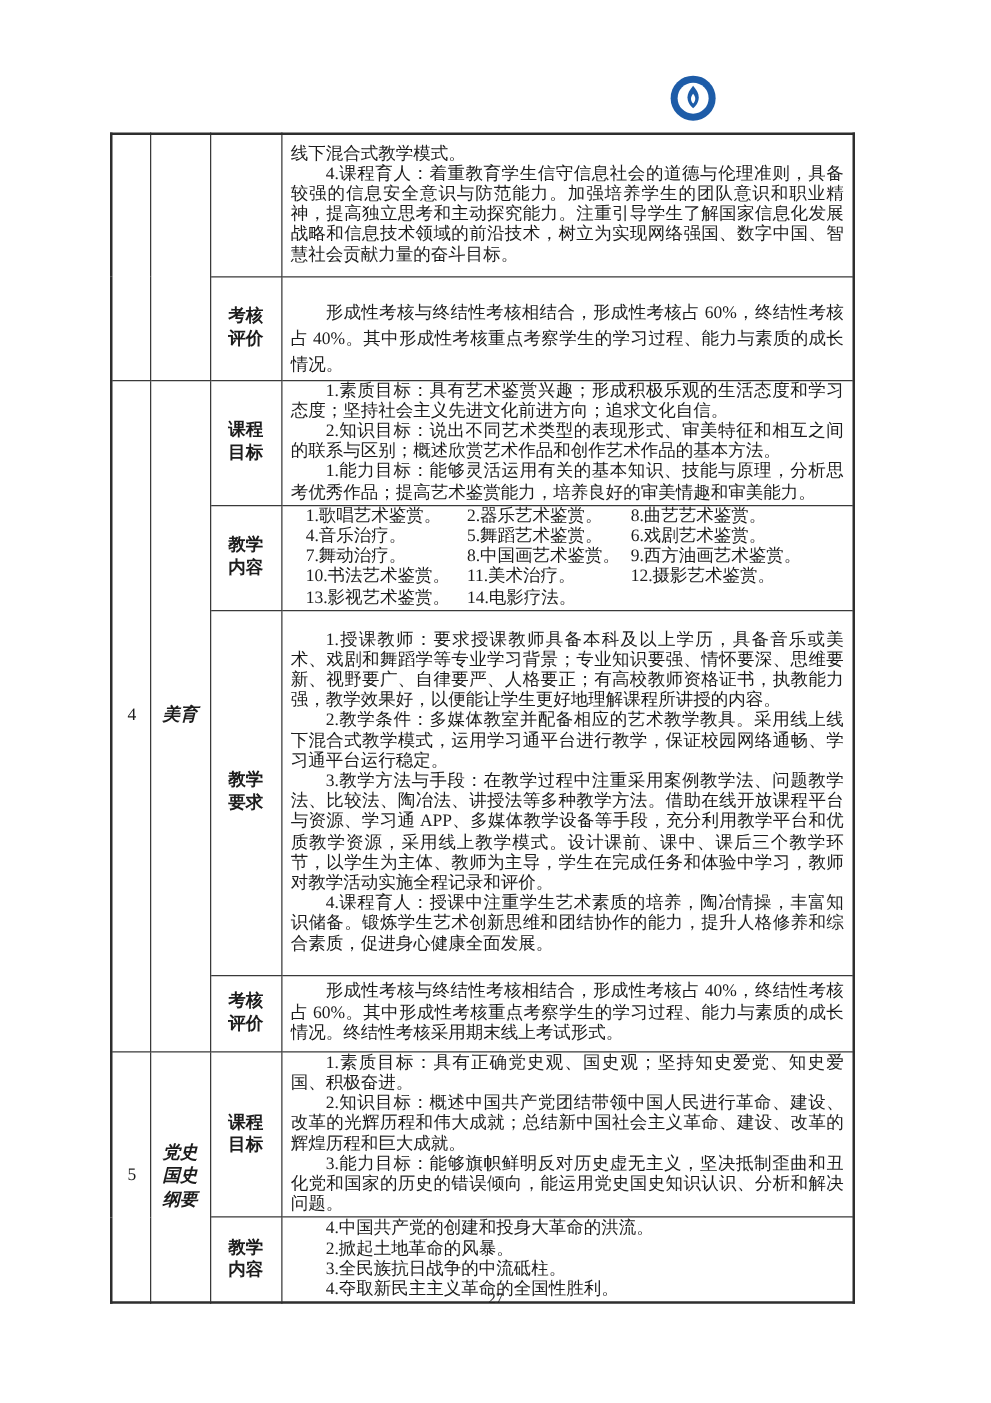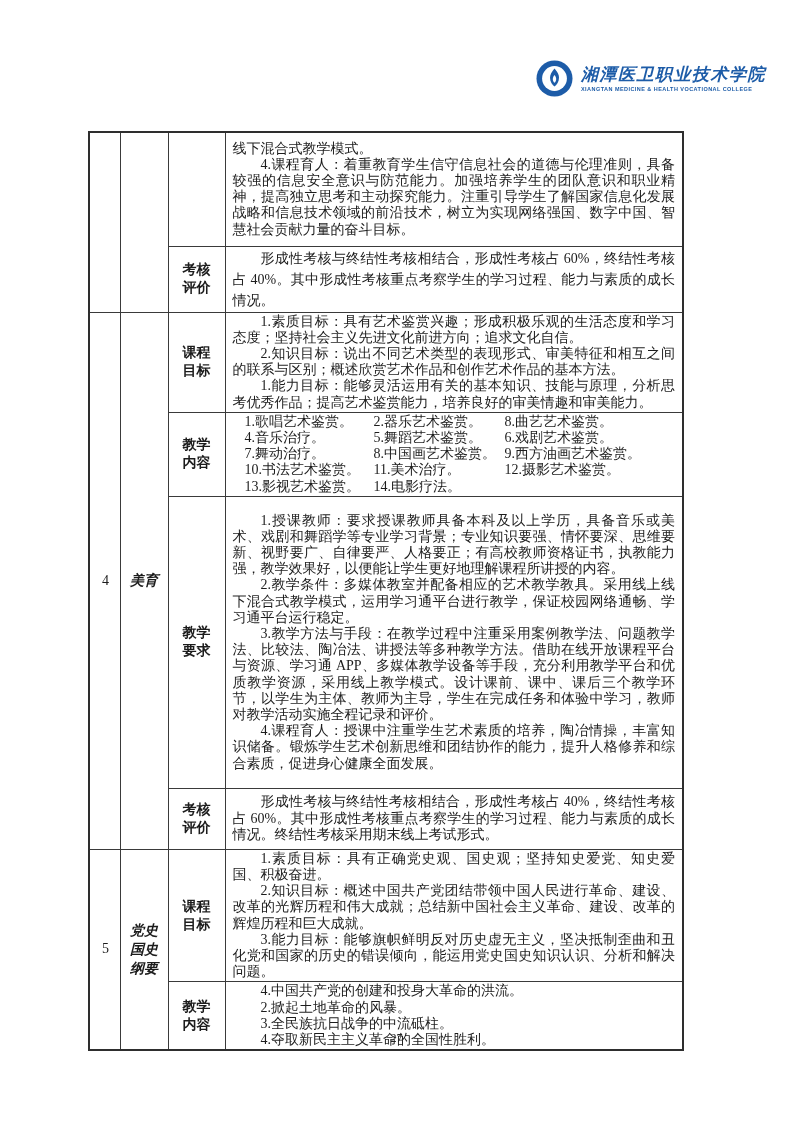--- a/index.html
+++ b/index.html
@@ -20,35 +20,35 @@
     font-size:17px; letter-spacing:1.5px; line-height:20px; white-space:nowrap;
   }
   .logo-en {
     color:var(--brand); font-weight:bold;
     font-family:"Liberation Sans","DejaVu Sans",sans-serif;
     font-size:5.5px; letter-spacing:0.45px; line-height:8px; white-space:nowrap;
   }
 
   
   table.course {
-    position:absolute; left:88px; top:131px;
+    position:absolute; left:88px; top:106px;
     width:594px; border-collapse:collapse; table-layout:fixed;
     border:2px solid #2e2e2e;
   }
   td { border:1px solid var(--line); vertical-align:middle; padding:12px; }
   td.c-num  { text-align:center; font-size:14px; }
   td.c-subj { text-align:center; font-size:14px; font-weight:bold; white-space:pre-line; line-height:19px; padding:0 4px;font-style:italic; }
   td.c-label{ text-align:center; font-size:14px; font-weight:bold; white-space:pre-line; line-height:18px; }
   td.c-content { padding:1px 7px; text-align:justify; }
   .c-content p {
     margin:0; font-size:14px; line-height:16.2px; text-indent:2em;
     word-break:break-all;
   }
   .c-content p.noindent { text-indent:0; }
-  .c-content p.loose { line-height:21px; }
+  .c-content p.loose { line-height:21px;margin-top:17px; }
   .grid3 { display:grid; grid-template-columns:129px 131px auto; padding-left:12px; }
   .grid3 span { font-size:14px; line-height:16.2px; white-space:nowrap; }
   .linelist p { text-indent:2em; }
 
   
   .page-number {
     position:absolute; top:1031px; left:0; width:100%;
     text-align:center; font-size:12px; color:#222;
   }
 </style>
@@ -57,24 +57,20 @@
 
 <div class="page">
 
   <div class="logo">
     <svg width="37" height="37" viewBox="0 0 37 37">
       <circle cx="18.5" cy="18.5" r="18" fill="#1d5ca8"></circle>
       <circle cx="18.5" cy="18.5" r="12.4" fill="#ffffff"></circle>
       <path d="M18.5 8.5 C21.5 12 23 14.8 23 17.8 C23 21.8 20.8 24.6 18.5 26.6 C16.2 24.6 14 21.8 14 17.8 C14 14.8 15.5 12 18.5 8.5 Z" fill="#1d5ca8"></path>
       <path d="M18.5 15 C19.6 16.4 20.2 17.6 20.2 18.9 C20.2 20.6 19.4 21.9 18.5 22.8 C17.6 21.9 16.8 20.6 16.8 18.9 C16.8 17.6 17.4 16.4 18.5 15 Z" fill="#ffffff"></path>
     </svg>
-    <div class="logo-text">
-      <span class="logo-zh">湘潭医卫职业技术学院</span>
-      <span class="logo-en">XIANGTAN MEDICINE &amp; HEALTH VOCATIONAL COLLEGE</span>
-    </div>
   </div>
 
   <table class="course">
     <colgroup>
       <col style="width:31px">
         <col style="width:48px">
         <col style="width:57px">
         <col style="width:458px">
     </colgroup>
     <tbody>

